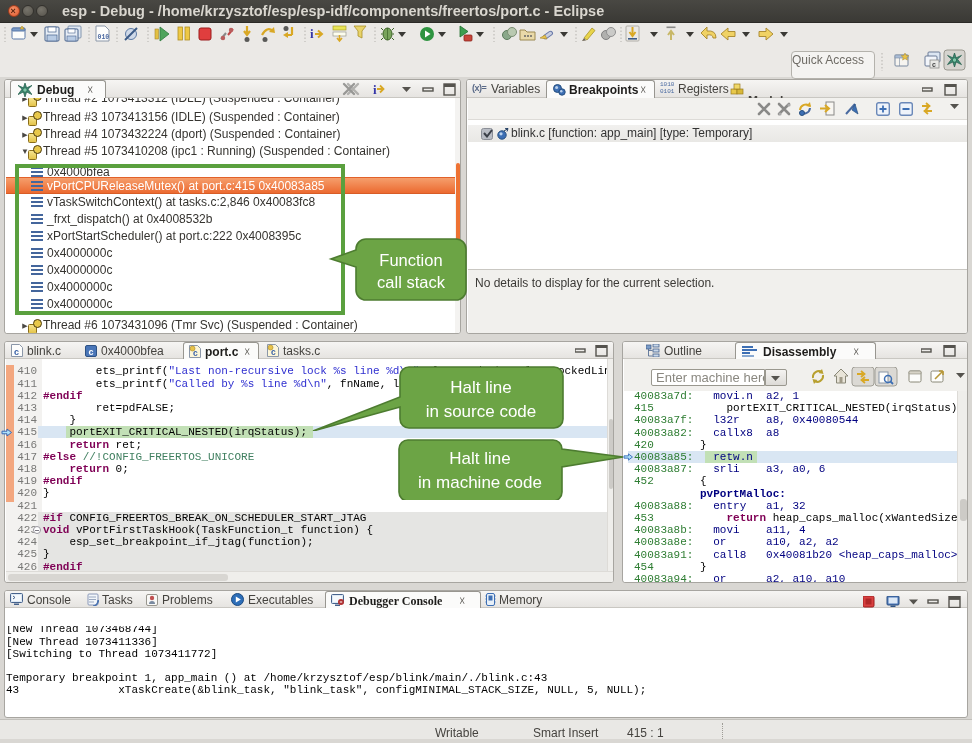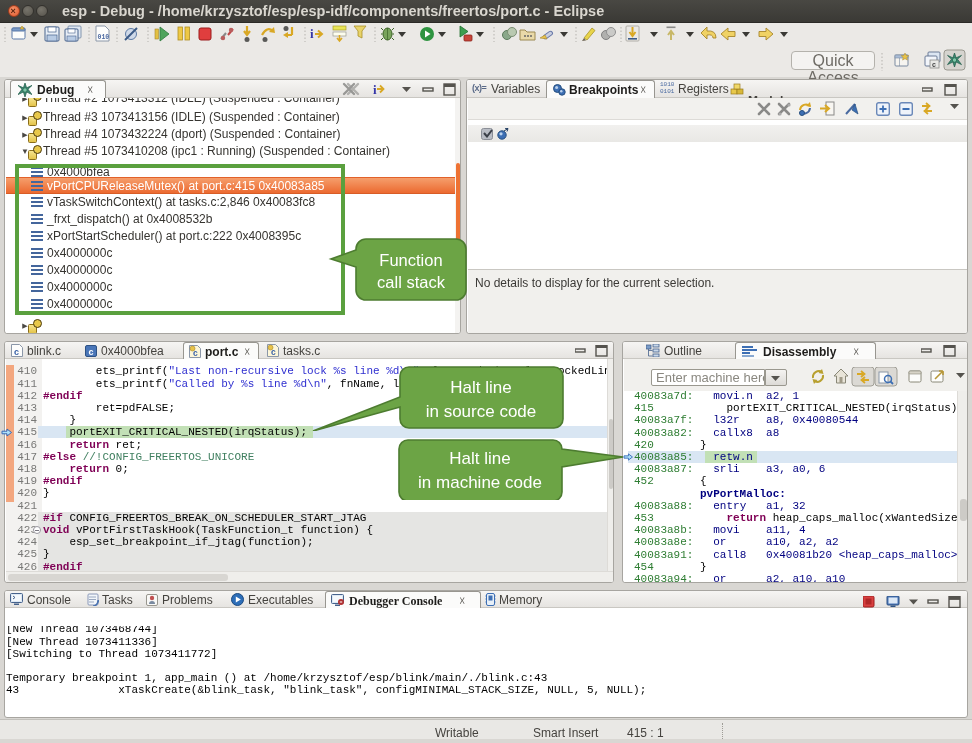--- a/index.html
+++ b/index.html
@@ -228,21 +228,21 @@
   <g transform="translate(944,27)">
     <rect x="0" y="0" width="21" height="20" rx="3" fill="#d6d4cf" stroke="#9a988f"></rect>
     <g transform="translate(3.5,3)">
       <path d="M7 0 L8.6 4.8 L14 2.4 L10 6.2 L14 11.6 L8.6 9 L7 14 L5.4 9 L0 11.6 L4 6.2 L0 2.4 L5.4 4.8 Z" fill="#3e8a72" stroke="#1e5a48" stroke-width="0.7"></path>
       <circle cx="7" cy="7" r="2.2" fill="#7ec8a8" stroke="#1e5a48" stroke-width="0.7"></circle>
     </g>
   </g>
 </svg>
 </div>
 
-<div class="abs" style="left:791px;top:51px;width:84px;height:19px;border:1px solid #b4b2ac;border-radius:4px;background:#f4f3f1;color:#6e6b65;font-size:16px;text-align:center;line-height:17px;">Quick Access</div>
+<div class="abs" style="left:791px;top:51px;width:84px;height:28px;border:1px solid #b4b2ac;border-radius:4px;background:#f4f3f1;color:#6e6b65;font-size:12px;text-align:left;line-height:17px;">Quick Access</div>
 
 <div class="panel" id="debugpanel" style="left:4px;top:79px;width:457px;height:255px;">
   <div class="tabbar"></div>
   <div class="tab active" style="left:5px;width:96px;">
     <svg class="abs" style="left:7px;top:2px;" width="14" height="14" viewBox="0 0 14 14">
       <path d="M7 0 L8.6 4.8 L14 2.4 L10 6.2 L14 11.6 L8.6 9 L7 14 L5.4 9 L0 11.6 L4 6.2 L0 2.4 L5.4 4.8 Z" fill="#3e8a72" stroke="#1e5a48" stroke-width="0.7"></path>
       <circle cx="7" cy="7" r="2.2" fill="#7ec8a8" stroke="#1e5a48" stroke-width="0.7"></circle>
     </svg>
     <span class="abs" style="left:26px;top:2px;">Debug</span>
     <span class="abs" style="left:76px;top:2px;font-weight:normal;font-size:12px;color:#5d5b56;">☓</span>
@@ -318,20 +318,21 @@
           <span class="ficon"></span>
           <span class="ftext">0x4000000c</span>
         </div>
     <div class="trow" style="top:197.5px;">
           <span class="ficon"></span>
           <span class="ftext">0x4000000c</span>
         </div>
     <div class="trow" style="top:218.5px;">
           <span class="texp">▶</span>
           <span class="ticon"></span>
+          <span class="ttext">Thread #6 1073431096 (Tmr Svc) (Suspended : Container)</span>
         </div>
   </div>
 
   <div class="abs" style="left:450px;top:18px;width:6px;height:236px;background:#f4f3f1;">
     <div class="abs" style="left:1px;top:65px;width:4px;height:128px;background:#ee7233;border-radius:2px;"></div>
   </div>
 </div>
 
 <div class="panel" id="bppanel" style="left:466px;top:79px;width:502px;height:255px;">
   <div class="tabbar"></div>
@@ -411,20 +412,21 @@
   <div class="abs" style="left:1px;top:45px;width:500px;height:17px;background:linear-gradient(#f1f0ee,#e9e8e5);line-height:17px;font-size:12px;color:#333;">
     <span class="abs" style="left:13px;top:2.5px;width:12px;height:12px;background:#b8bcc4;border:1px solid #8a8e96;border-radius:2.5px;"></span>
     <svg class="abs" style="left:14.5px;top:4px;" width="10" height="9" viewBox="0 0 10 9">
           <path d="M1 4 l3 3.5 L9 1" fill="none" stroke="#3a3f48" stroke-width="2"></path>
         </svg>
     <svg class="abs" style="left:29px;top:3px;" width="12" height="12" viewBox="0 0 12 12">
       <circle cx="5" cy="7" r="4.2" fill="#3d6fb4" stroke="#28507f"></circle>
       <circle cx="4" cy="5.8" r="1.6" fill="#bcd2ec"></circle>
       <path d="M7 3 l4 -2.5 M11 0.5 l-1 3 M11 0.5 l-3 -0.2" stroke="#1e3a5f" stroke-width="1"></path>
     </svg>
+    <span class="abs" style="left:43px;">blink.c [function: app_main] [type: Temporary]</span>
   </div>
 
   <div class="abs" style="left:1px;top:189px;width:500px;height:64px;background:#f1f0ed;border-top:1px solid #c9c7c2;padding-left:32px;">
     <div class="abs" style="left:7px;top:6px;font-size:12px;color:#3b3936;">No details to display for the current selection.</div>
   </div>
 </div>
 
 <div class="panel" id="editorpanel" style="left:4px;top:341px;width:610px;height:242px;">
   <div class="tabbar" style="height:17px;"></div>
   <div class="tab" style="left:2px;width:72px;height:17px;">

